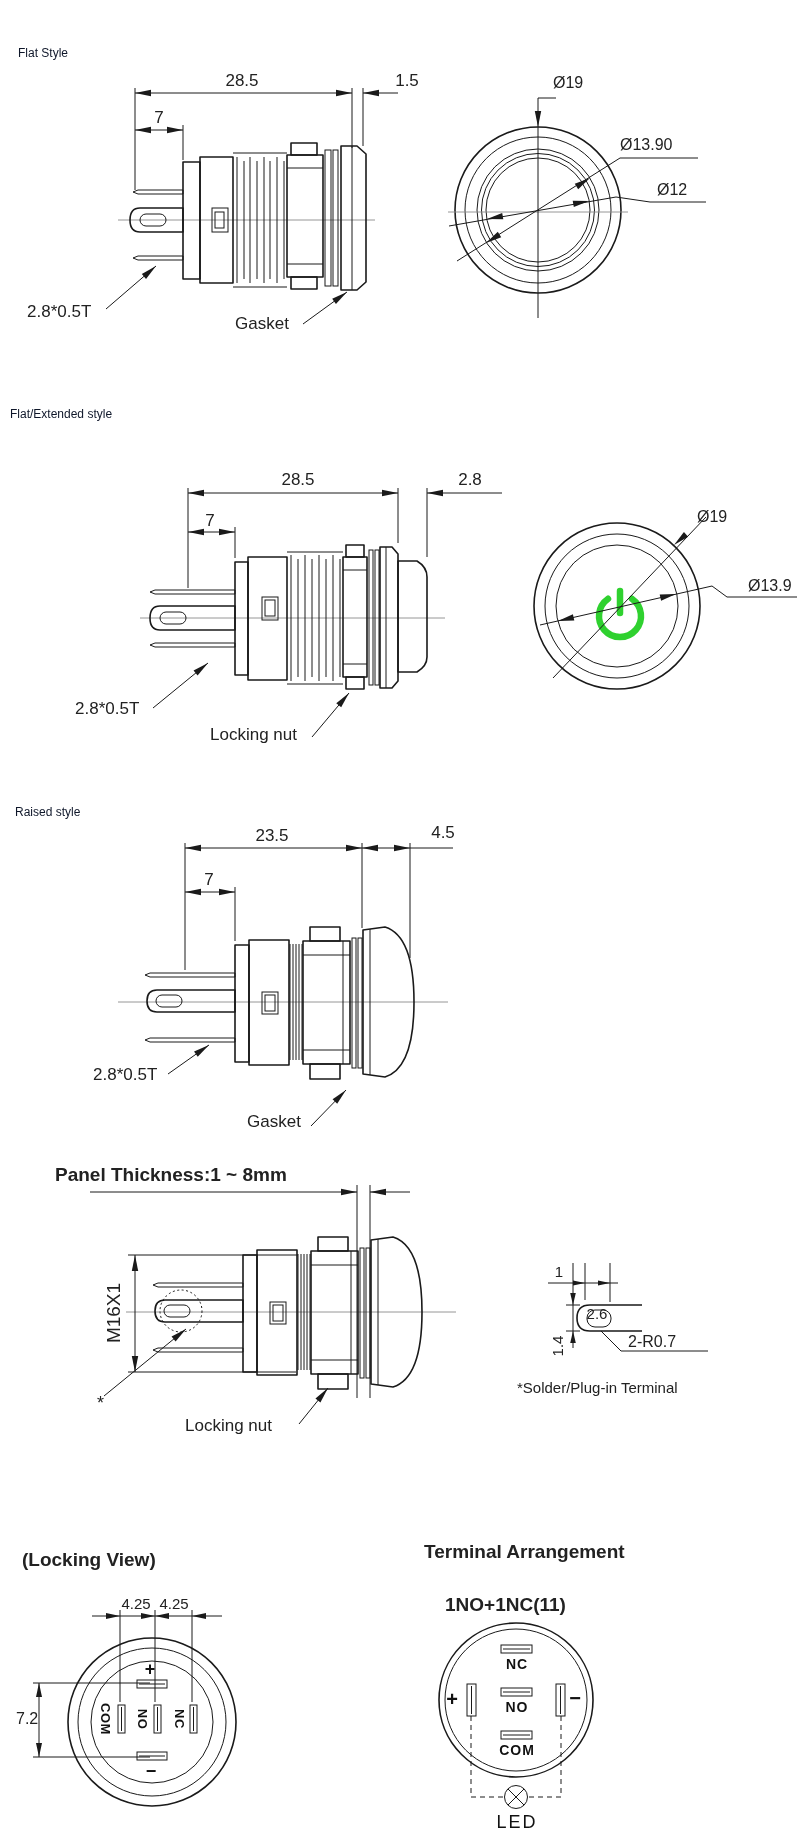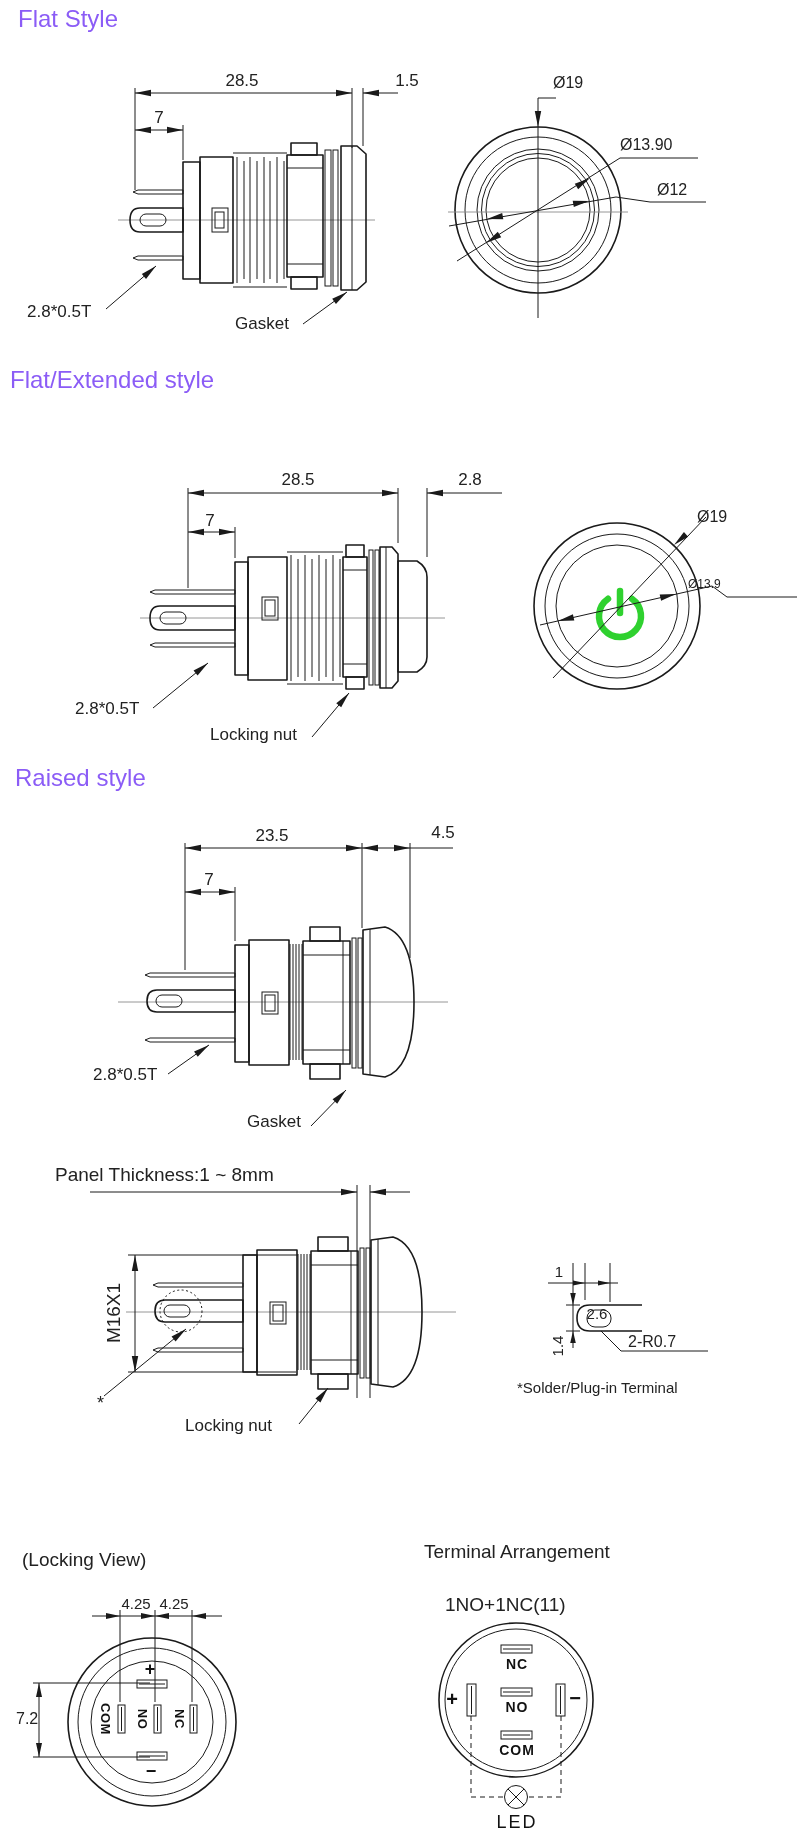--- a/index.html
+++ b/index.html
@@ -5,22 +5,22 @@
   html,body{margin:0;padding:0;background:#fff;}
   #page{position:relative;width:799px;height:1842px;background:#fff;overflow:hidden;
         font-family:"Liberation Sans", sans-serif;color:#1f1f1f;}
   #art{position:absolute;left:0;top:0;}
   .ol{fill:none;stroke:#1a1a1a;stroke-width:1.6;stroke-linejoin:round;}
   .tn{fill:none;stroke:#1a1a1a;stroke-width:1;}
   .cl{fill:none;stroke:#8a8a8a;stroke-width:0.9;}
   .ar{fill:#1a1a1a;stroke:none;}
   .dsh{fill:none;stroke:#1a1a1a;stroke-width:1;stroke-dasharray:5 4;}
   .dot{fill:none;stroke:#1a1a1a;stroke-width:1;stroke-dasharray:2 2.5;}
-  .title{position:absolute;font-size:24px;color:#8b5cf6;white-space:nowrap;}
-  .t19{position:absolute;font-size:19px;color:#222;white-space:nowrap;}
+  .title{position:absolute;font-size:12px;color:#0f172a;white-space:nowrap;margin-top:41px;}
+  .t19{position:absolute;font-size:19px;color:#222;white-space:nowrap;font-weight:bold;}
   .lbl{position:absolute;font-size:17px;color:#222;white-space:nowrap;text-align:center;}
   .dim{position:absolute;font-size:17px;color:#222;transform:translateX(-50%);white-space:nowrap;}
   .sm{position:absolute;font-size:15px;color:#222;transform:translateX(-50%);white-space:nowrap;}
   .sml{position:absolute;font-size:15px;color:#222;white-space:nowrap;}
   .rotccw{position:absolute;font-size:19px;color:#222;transform:translate(-50%,-50%) rotate(-90deg);white-space:nowrap;}
   .rotsm{position:absolute;font-size:15px;color:#222;transform:translate(-50%,-50%) rotate(-90deg);white-space:nowrap;}
   .rotcw{position:absolute;font-size:13px;font-weight:700;letter-spacing:0.5px;color:#111;transform:translate(-50%,-50%) rotate(90deg);white-space:nowrap;}
   .term{position:absolute;font-size:14px;font-weight:700;letter-spacing:1px;color:#111;transform:translate(-50%,-50%);white-space:nowrap;}
   .sign{position:absolute;font-size:20px;font-weight:700;color:#111;transform:translate(-50%,-50%);white-space:nowrap;}
 </style>
@@ -307,21 +307,21 @@
 <div class="lbl" style="left:620px;top:136px;font-size:16px">Ø13.90</div>
 <div class="lbl" style="left:657px;top:181px;font-size:16px">Ø12</div>
 
 <div class="title" style="left:10px;top:366px">Flat/Extended style</div>
 <div class="dim" style="left:298px;top:470px">28.5</div>
 <div class="dim" style="left:470px;top:470px">2.8</div>
 <div class="dim" style="left:210px;top:511px">7</div>
 <div class="lbl" style="left:75px;top:699px">2.8*0.5T</div>
 <div class="lbl" style="left:210px;top:725px">Locking nut</div>
 <div class="lbl" style="left:697px;top:508px;font-size:16px">Ø19</div>
-<div class="lbl" style="left:688px;top:577px;font-size:12px">Ø13.9</div>
+<div class="lbl" style="left:748px;top:577px;font-size:16px">Ø13.9</div>
 
 <div class="title" style="left:15px;top:764px">Raised style</div>
 <div class="dim" style="left:272px;top:826px">23.5</div>
 <div class="dim" style="left:443px;top:823px">4.5</div>
 <div class="dim" style="left:209px;top:870px">7</div>
 <div class="lbl" style="left:93px;top:1065px">2.8*0.5T</div>
 <div class="lbl" style="left:247px;top:1112px">Gasket</div>
 
 <div class="t19" style="left:55px;top:1164px">Panel Thickness:1 ~ 8mm</div>
 <div class="rotccw" style="left:114px;top:1313px">M16X1</div>

